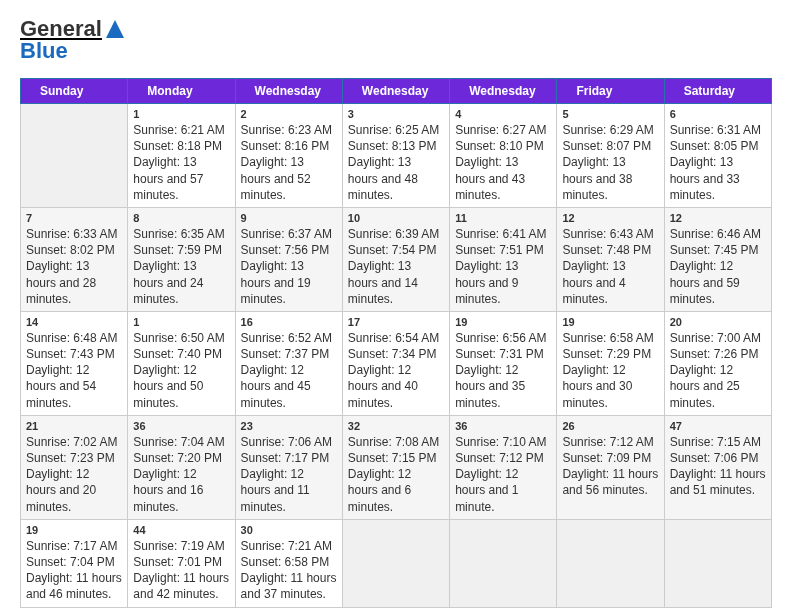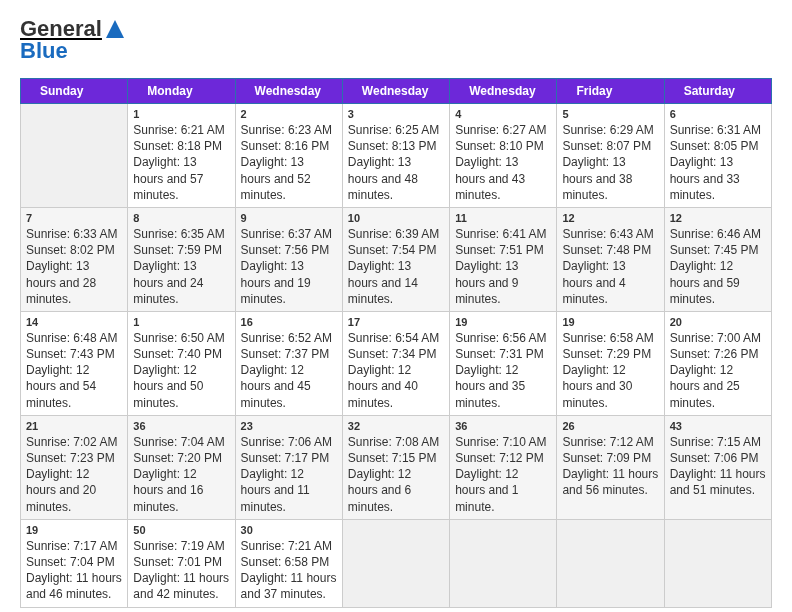--- a/index.html
+++ b/index.html
@@ -226,31 +226,31 @@
           </td>
           <td>
             <span class="day-num">36</span>
             <div class="day-info">Sunrise: 7:10 AM<br>Sunset: 7:12 PM<br>Daylight: 12 hours and 1 minute.</div>
           </td>
           <td>
             <span class="day-num">26</span>
             <div class="day-info">Sunrise: 7:12 AM<br>Sunset: 7:09 PM<br>Daylight: 11 hours and 56 minutes.</div>
           </td>
           <td>
-            <span class="day-num">43</span>
+            <span class="day-num">47</span>
             <div class="day-info">Sunrise: 7:15 AM<br>Sunset: 7:06 PM<br>Daylight: 11 hours and 51 minutes.</div>
           </td>
         </tr>
         <tr>
           <td>
             <span class="day-num">19</span>
             <div class="day-info">Sunrise: 7:17 AM<br>Sunset: 7:04 PM<br>Daylight: 11 hours and 46 minutes.</div>
           </td>
           <td>
-            <span class="day-num">50</span>
+            <span class="day-num">44</span>
             <div class="day-info">Sunrise: 7:19 AM<br>Sunset: 7:01 PM<br>Daylight: 11 hours and 42 minutes.</div>
           </td>
           <td>
             <span class="day-num">30</span>
             <div class="day-info">Sunrise: 7:21 AM<br>Sunset: 6:58 PM<br>Daylight: 11 hours and 37 minutes.</div>
           </td>
           <td class="empty-cell"></td>
           <td class="empty-cell"></td>
           <td class="empty-cell"></td>
           <td class="empty-cell"></td>

